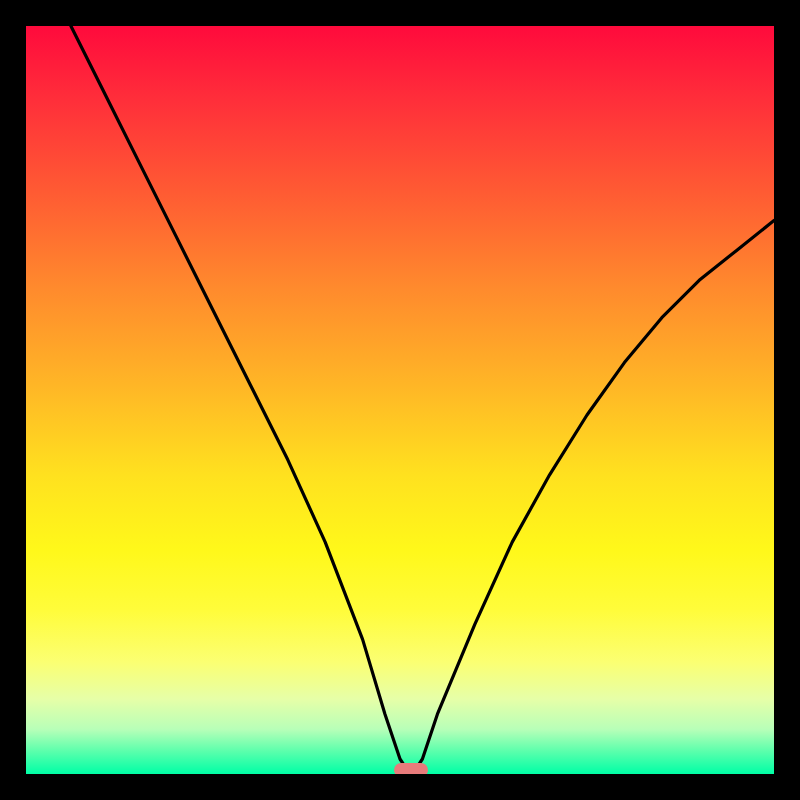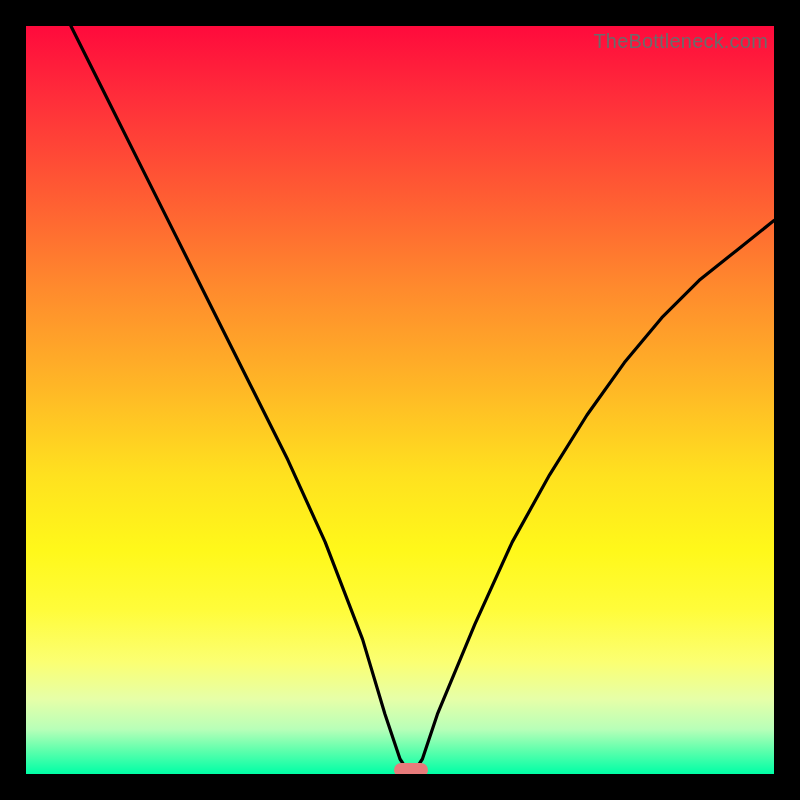--- a/index.html
+++ b/index.html
@@ -70,21 +70,20 @@
     transform: translate(-50%, -50%);
   }
 </style>
 </head>
 <body>
 
 <div class="frame">
 
   <div class="plot-area">
 
-    <span class="watermark">TheBottleneck.com</span>
 
     <svg class="curve" viewBox="0 0 748 748" preserveAspectRatio="none">
       <path fill="none" stroke="#000" stroke-width="3.2" stroke-linecap="round" stroke-linejoin="round" d="M44.9 0.0 L74.8 59.8 L112.2 134.6 L149.6 209.4 L187.0 284.2 L224.4 359.0 L261.8 433.8 L299.2 516.1 L336.6 613.4 L359.0 688.2 L374.0 733.0 L381.5 744.3 L389.0 744.3 L396.4 733.0 L411.4 688.2 L448.8 598.4 L486.2 516.1 L523.6 448.8 L561.0 389.0 L598.4 336.6 L635.8 291.7 L673.2 254.3 L710.6 224.4 L748.0 194.5"></path>
     </svg>
 
     <div class="marker" style="left: 385.22px; top: 744.26px; background: rgb(231, 123, 123);"></div>
 
   </div>
 </div>
 

